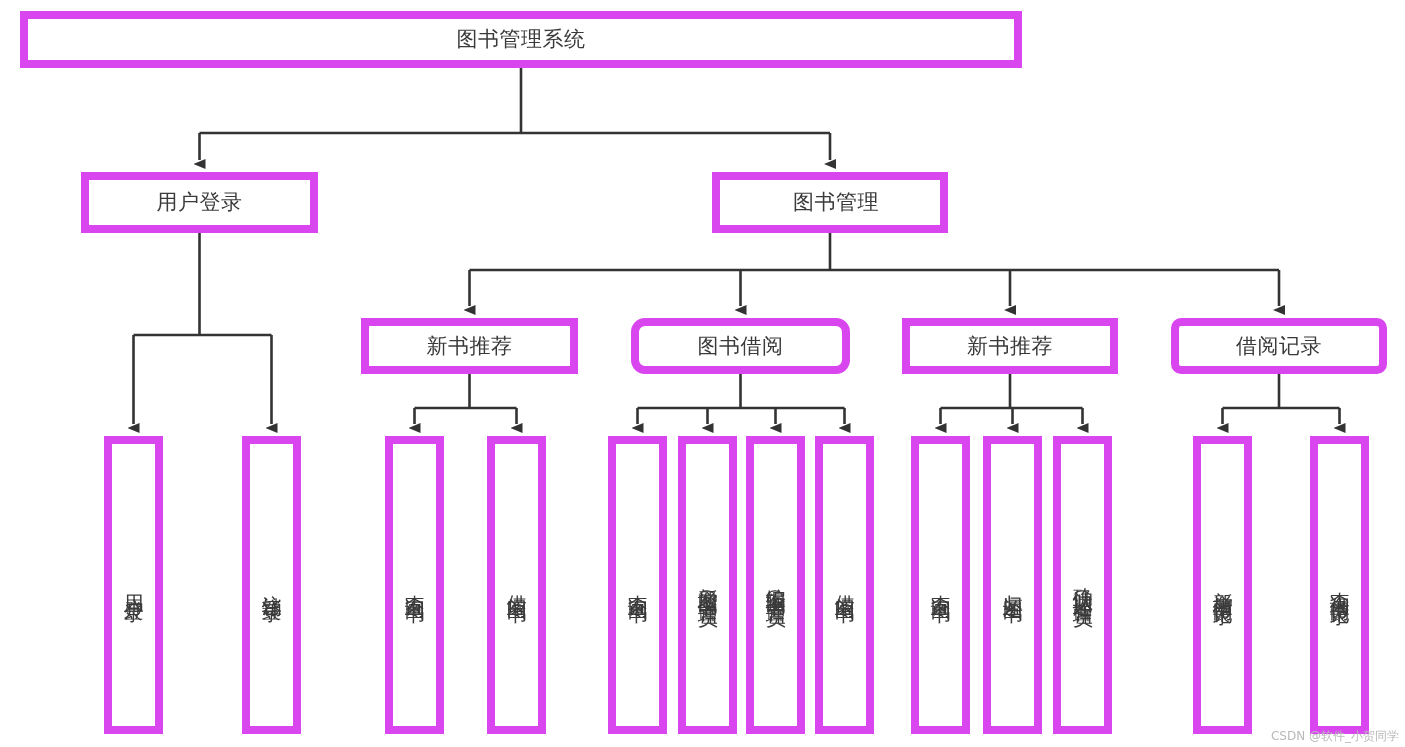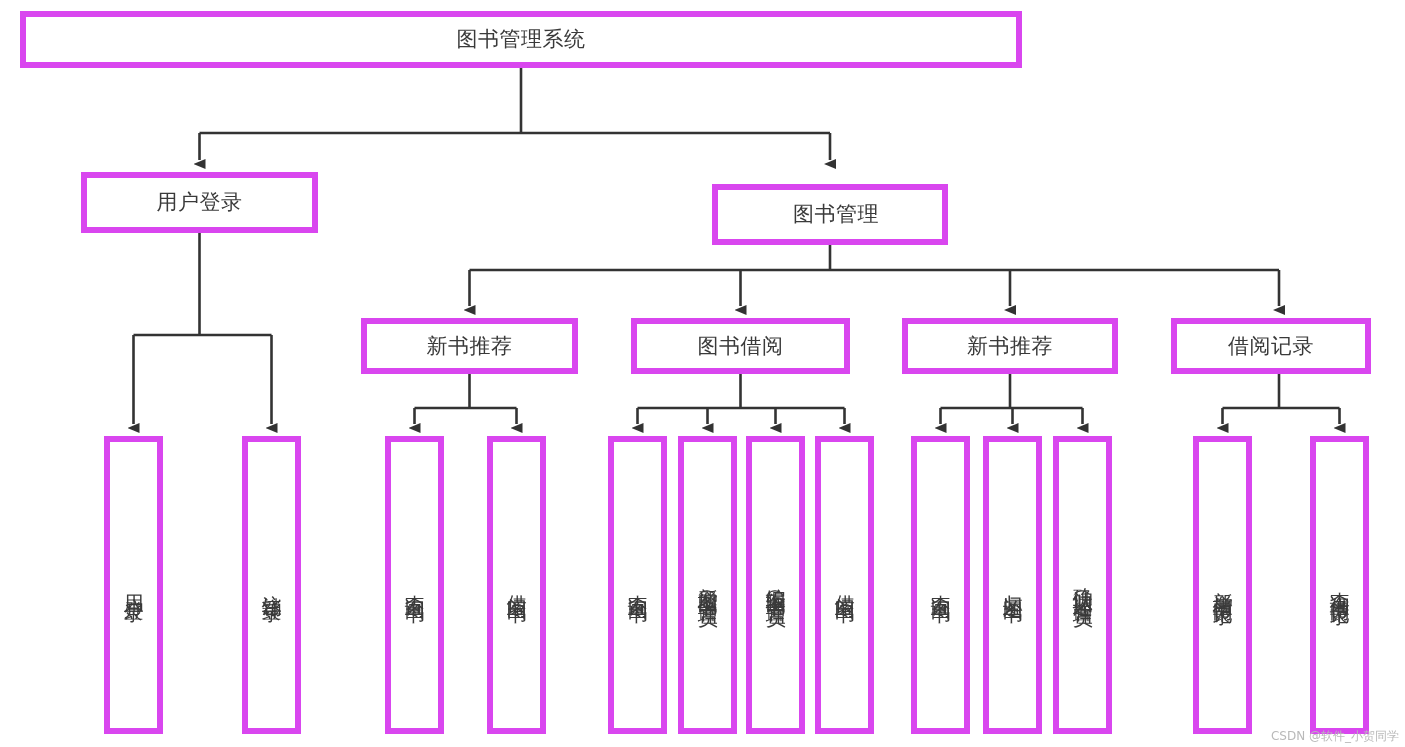--- a/index.html
+++ b/index.html
@@ -23,21 +23,21 @@
     left: 0;
     top: 0;
     width: 1405px;
     height: 747px;
     pointer-events: none;
   }
   .node {
     position: absolute;
     box-sizing: border-box;
     background: #ffffff;
-    border: 6px solid #d946ef;
+    border: 8px solid #d946ef;
     display: flex;
     align-items: center;
     justify-content: center;
     color: #333333;
     z-index: 2;
   }
   .node-label {
     font-size: 21px;
     line-height: 1.18;
     color: #3a3a3a;
@@ -116,33 +116,33 @@
       </g>
   </svg>
 
   <div id="nodes">
       <div class="node root" style="left: 20px; top: 11px; width: 1002px; height: 57px;">
         <div class="node-label">图书管理系统</div>
       </div>
       <div class="node level1" style="left: 81px; top: 172px; width: 237px; height: 61px;">
         <div class="node-label">用户登录</div>
       </div>
-      <div class="node level1" style="left: 712px; top: 184px; width: 236px; height: 61px; padding-left: 12px;">
+      <div class="node level1" style="left: 712px; top: 172px; width: 236px; height: 61px; padding-left: 12px;">
         <div class="node-label">图书管理</div>
       </div>
       <div class="node level2" style="left: 361px; top: 318px; width: 217px; height: 56px;">
         <div class="node-label">新书推荐</div>
       </div>
-      <div class="node level2" style="left: 631px; top: 318px; width: 219px; height: 56px;">
+      <div class="node level2" style="left: 631px; top: 318px; width: 219px; height: 56px; border-radius: 14px;">
         <div class="node-label">图书借阅</div>
       </div>
       <div class="node level2" style="left: 902px; top: 318px; width: 216px; height: 56px;">
         <div class="node-label">新书推荐</div>
       </div>
-      <div class="node level2" style="left: 1171px; top: 318px; width: 200px; height: 56px;">
+      <div class="node level2" style="left: 1171px; top: 318px; width: 216px; height: 56px; border-radius: 10px;">
         <div class="node-label">借阅记录</div>
       </div>
       <div class="node leaf" style="left: 104px; top: 436px; width: 59px; height: 298px;">
         <div class="node-label">用户登录</div>
       </div>
       <div class="node leaf" style="left: 242px; top: 436px; width: 59px; height: 298px;">
         <div class="node-label">注销登录</div>
       </div>
       <div class="node leaf" style="left: 385px; top: 436px; width: 59px; height: 298px;">
         <div class="node-label">查询图书</div>

